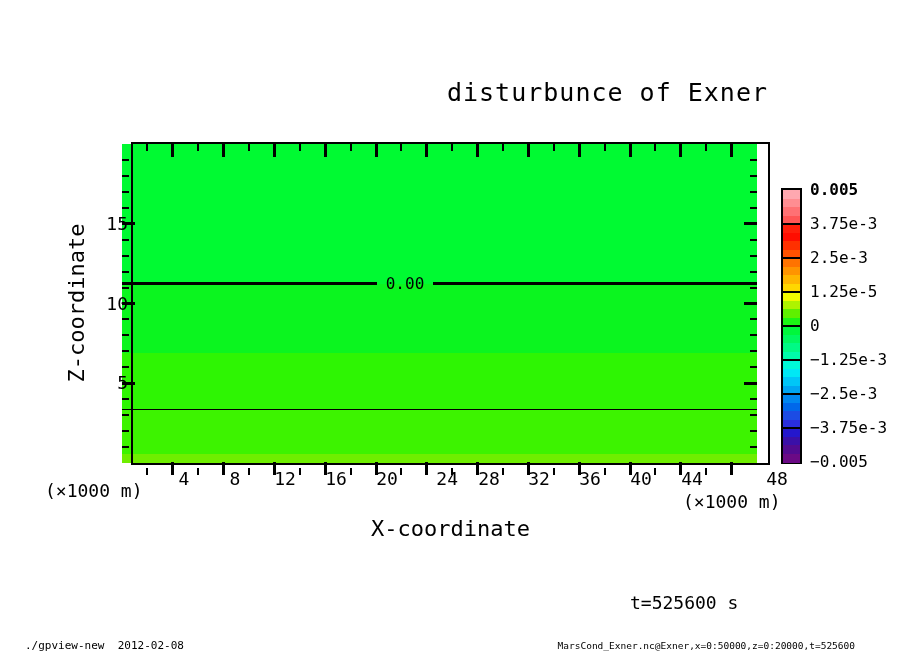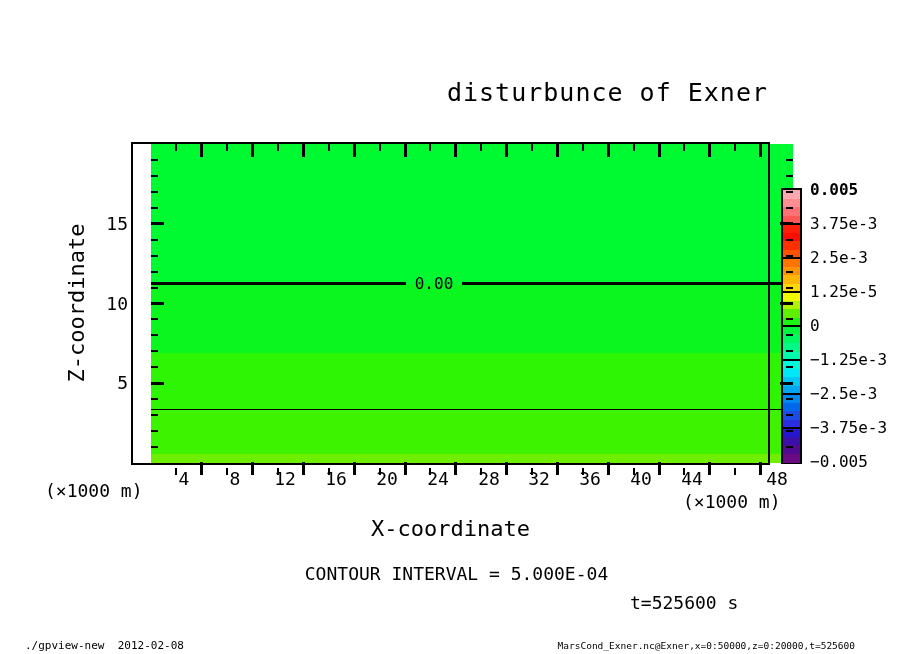--- a/index.html
+++ b/index.html
@@ -3,21 +3,21 @@
 <meta charset="utf-8">
 <style>
   html,body{margin:0;padding:0;background:#fff;}
   #canvas{
     position:relative;width:904px;height:654px;background:#ffffff;
     font-family:"DejaVu Sans Mono","Liberation Mono",monospace;color:#000;overflow:hidden;
   }
   .abs{position:absolute;}
   #plot-title{left:133px;top:78px;width:635px;text-align:right;font-size:25px;letter-spacing:1px;white-space:pre;}
   #plot-frame{left:131px;top:142px;width:639px;height:323px;border:2px solid #000;box-sizing:border-box;pointer-events:none;z-index:5;}
-  #plot-inner{left:151px;top:144px;width:635px;height:331px;overflow:hidden;padding-left:7px;}
+  #plot-inner{left:122px;top:144px;width:635px;height:331px;overflow:hidden;}
   .band{position:absolute;left:0;width:100%;}
   .contour{position:absolute;left:0;background:#000;}
   .ctr-label{position:absolute;font-size:16px;text-align:center;line-height:20px;z-index:3;white-space:pre;}
   .tick{position:absolute;background:#000;z-index:4;}
   .xtick-label{position:absolute;top:468px;width:40px;margin-left:-20px;text-align:center;font-size:18px;white-space:pre;}
   .ztick-label{position:absolute;left:84px;width:44px;text-align:right;font-size:18px;line-height:18px;margin-top:-9px;white-space:pre;}
   #y-axis-title{left:-9px;top:292px;width:172px;height:22px;text-align:center;font-size:22px;line-height:22px;transform:rotate(-90deg);}
   #x-axis-title{left:133px;top:516px;width:635px;text-align:center;font-size:22px;white-space:pre;}
   #x-unit-left{left:45px;top:480px;font-size:18px;white-space:pre;}
   #x-unit-right{left:683px;top:491px;font-size:18px;white-space:pre;}
@@ -133,21 +133,20 @@
       <div class="tick" style="top: 15px; height: 2px; width: 7px; left: 0px;"></div>
       <div class="tick" style="top: 15px; height: 2px; width: 7px; right: 0px;"></div>
     </div>
   <div class="abs" id="plot-frame"></div>
 
   <div class="abs" id="y-axis-title">Z-coordinate</div>
   <div class="abs" id="x-axis-title">X-coordinate</div>
   <div class="abs" id="x-unit-left">(×1000 m)</div>
   <div class="abs" id="x-unit-right">(×1000 m)</div>
 
-  <div class="abs" id="contour-note">CONTOUR INTERVAL = 5.000E-04</div>
   <div class="abs" id="time-note">t=525600 s</div>
 
   <div class="abs" id="colorbar">
       <div class="cb-strip" style="top: 0px; height: 9px; background: rgb(255, 168, 176);"></div>
       <div class="cb-strip" style="top: 8.5px; height: 9px; background: rgb(255, 141, 146);"></div>
       <div class="cb-strip" style="top: 17px; height: 9px; background: rgb(255, 113, 116);"></div>
       <div class="cb-strip" style="top: 25.5px; height: 9px; background: rgb(255, 86, 86);"></div>
       <div class="cb-strip" style="top: 34px; height: 9px; background: rgb(255, 30, 10);"></div>
       <div class="cb-strip" style="top: 42.5px; height: 9px; background: rgb(255, 13, 0);"></div>
       <div class="cb-strip" style="top: 51px; height: 9px; background: rgb(255, 48, 0);"></div>
@@ -185,21 +184,21 @@
       <div class="cb-sep" style="top: 237px;"></div>
     </div>
 
   <div class="abs" id="footer-left">./gpview-new  2012-02-08</div>
   <div class="abs" id="footer-right">MarsCond_Exner.nc@Exner,x=0:50000,z=0:20000,t=525600</div>
 <div class="xtick-label abs" style="left: 184px;">4</div>
     <div class="xtick-label abs" style="left: 235px;">8</div>
     <div class="xtick-label abs" style="left: 285px;">12</div>
     <div class="xtick-label abs" style="left: 336px;">16</div>
     <div class="xtick-label abs" style="left: 387px;">20</div>
-    <div class="xtick-label abs" style="left: 438px;">24</div>
+    <div class="xtick-label abs" style="left: 438px; text-align: right;">24</div>
     <div class="xtick-label abs" style="left: 489px;">28</div>
     <div class="xtick-label abs" style="left: 539px;">32</div>
     <div class="xtick-label abs" style="left: 590px;">36</div>
     <div class="xtick-label abs" style="left: 641px;">40</div>
     <div class="xtick-label abs" style="left: 692px;">44</div>
     <div class="xtick-label abs" style="left: 777px;">48</div>
     <div class="ztick-label abs" style="top: 383px;">5</div>
     <div class="ztick-label abs" style="top: 304px;">10</div>
     <div class="ztick-label abs" style="top: 224px;">15</div>
     <div class="cb-label abs" style="top: 190px; font-weight: bold;">0.005</div>

